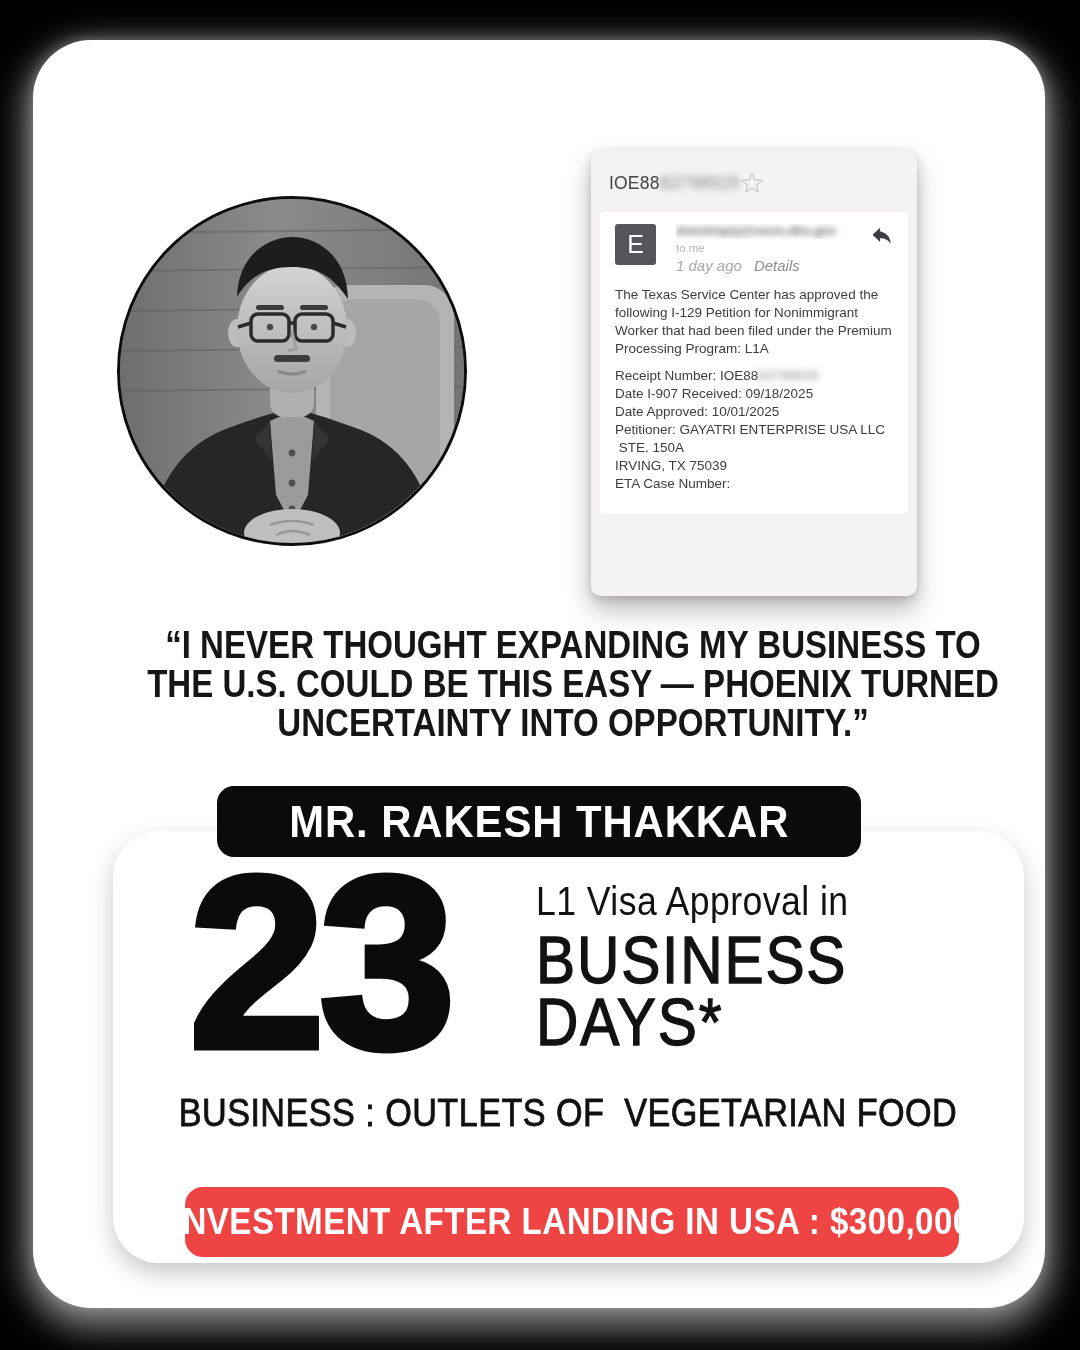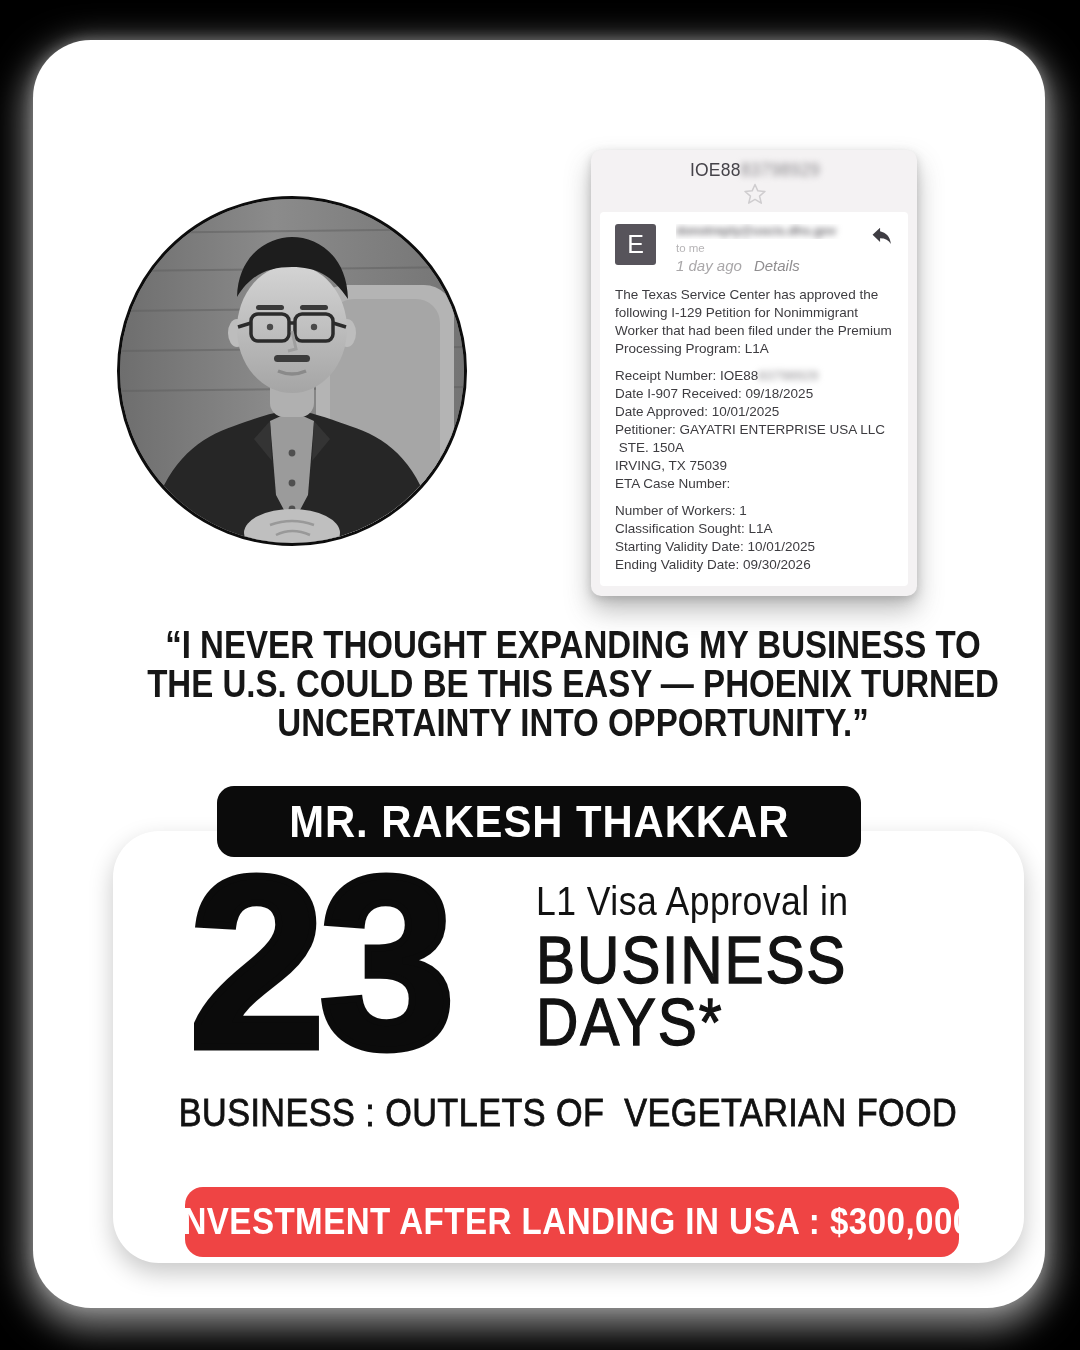--- a/index.html
+++ b/index.html
@@ -21,21 +21,21 @@
     position:absolute;left:84px;top:156px;width:344px;height:344px;
     border-radius:50%;border:3px solid #0d0d0d;overflow:hidden;background:#7f7f7f;
   }
   .portrait svg{display:block;width:100%;height:100%;}
   
   .email-shot{
     position:absolute;left:558px;top:110px;width:326px;height:446px;
     background:#f4f2f3;border-radius:10px;overflow:hidden;
     box-shadow:0 14px 26px rgba(80,80,80,.38), 0 3px 8px rgba(90,90,90,.25);
   }
-  .email-header{height:58px;display:flex;align-items:center;justify-content:center;padding:4px 16px 0 18px;flex-direction:column;}
+  .email-header{height:58px;display:flex;align-items:center;justify-content:flex-start;padding:4px 16px 0 18px;}
   .email-subject{font-size:17.5px;color:#454349;letter-spacing:.2px;white-space:nowrap;}
   .blur{filter:blur(3px);color:#8a888c;}
   .blur-dk{filter:blur(3px);color:#6d6b70;font-weight:bold;}
   .star-btn{width:26px;height:26px;}
   .email-card{background:#fff;border-radius:4px;margin:0 9px;padding:12px 15px 12px 15px;}
   .meta-row{display:flex;align-items:flex-start;}
   .avatar{width:41px;height:41px;background:#57545b;border-radius:3px;color:#fff;font-size:25px;
           display:flex;align-items:center;justify-content:center;flex:none;}
   .meta-text{margin-left:20px;flex:1;min-width:0;}
   .sender{font-size:12.5px;line-height:15px;white-space:nowrap;overflow:hidden;}
@@ -192,26 +192,20 @@
         <div id="email-fields-1">
             <div class="eline">Receipt Number: IOE88<span class="blur">83798929</span></div>
             <div class="eline">Date I-907 Received: 09/18/2025</div>
             <div class="eline">Date Approved: 10/01/2025</div>
             <div class="eline">Petitioner: GAYATRI ENTERPRISE USA LLC</div>
             <div class="eline"> STE. 150A</div>
             <div class="eline">IRVING, TX 75039</div>
             <div class="eline">ETA Case Number:</div>
           </div>
         <div class="gap"></div>
-        <div id="email-fields-2">
-            <div class="eline">Number of Workers: 1</div>
-            <div class="eline">Classification Sought: L1A</div>
-            <div class="eline">Starting Validity Date: 10/01/2025</div>
-            <div class="eline">Ending Validity Date: 09/30/2026</div>
-          </div>
       </div>
     </div>
 
   </div>
 
   <div class="quote">
     <span>“I NEVER THOUGHT EXPANDING MY BUSINESS TO</span>
     <span>THE U.S. COULD BE THIS EASY — PHOENIX TURNED</span>
     <span>UNCERTAINTY INTO OPPORTUNITY.”</span>
   </div>

